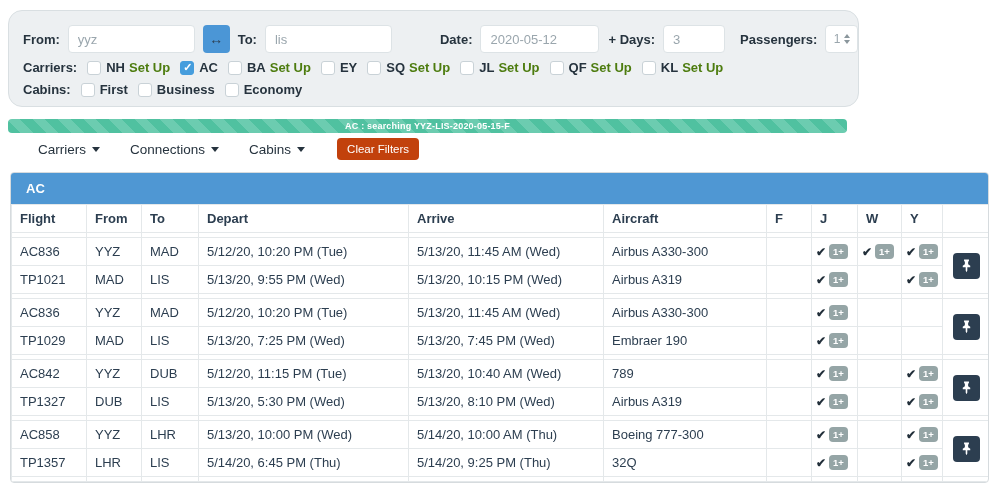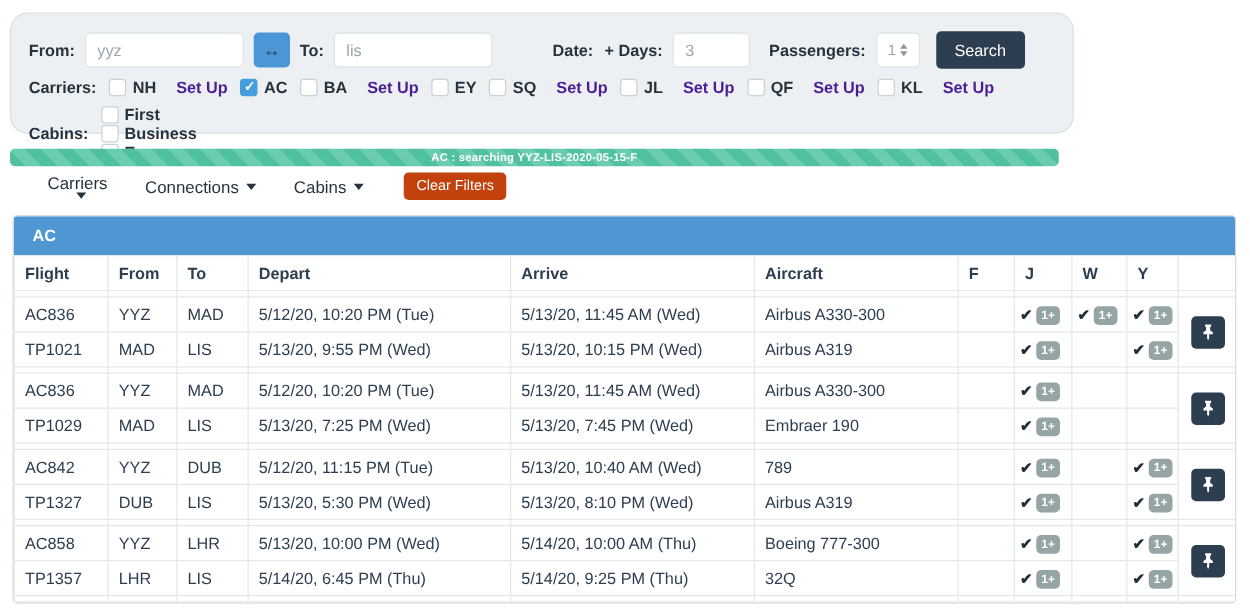--- a/index.html
+++ b/index.html
@@ -24,32 +24,32 @@
   .search-btn { height:30px; padding:0 15px; margin-left:13px; background:#2c3e50; border:none;
     border-radius:4px; color:#fff; font-size:13px; cursor:pointer; font-family:"Liberation Sans",sans-serif; }
 
   .check-row { display:flex; align-items:center; margin-top:7px; font-size:13px; }
   .chk-item { display:inline-flex; align-items:center; margin-left:10px; }
   .cbox { width:14px; height:14px; border:1px solid #c9d2d7; border-radius:3px; background:#fff;
     display:inline-block; margin-right:5px; cursor:pointer; position:relative; flex:none; }
   .cbox.checked { background:#459ddd; border-color:#459ddd; }
   .cbox.checked::after { content:"✓"; position:absolute; left:2px; top:-1px; color:#fff; font-size:11px; font-weight:bold; }
   .code { font-weight:bold; color:#26333e; }
-  .setup-link { color:#4c1d95; margin-left:16px; font-weight:bold; cursor:pointer; }
+  .setup-link { color:#4d7c0f; margin-left:4px; font-weight:bold; cursor:pointer; }
 
   
   .progress { position:absolute; left:8px; top:119px; width:839px; height:14px; border-radius:4px;
     background:repeating-linear-gradient(45deg,#50c1a0 0 9px,#6cccb0 9px 18px);
     display:flex; align-items:center; justify-content:center; }
   .progress span { color:#fff; font-size:9px; font-weight:bold; letter-spacing:.2px; }
 
   
   .filter-bar { position:absolute; left:8px; top:134px; width:983px; height:30px; display:flex; align-items:center; }
   .dd-toggle { font-size:13.5px; color:#26333e; margin-left:30px; cursor:pointer; display:inline-flex; align-items:center; }
-  .dd-toggle:first-child { margin-left:30px;flex-direction:column; }
+  .dd-toggle:first-child { margin-left:30px; }
   .caret { display:inline-block; width:0; height:0; border-left:4px solid transparent;
     border-right:4px solid transparent; border-top:5px solid #26333e; margin-left:6px; }
   .clear-btn { margin-left:32px; background:#c2410c; color:#fff; border:none; border-radius:4px;
     font-size:11.5px; padding:5px 10px; cursor:pointer; font-family:"Liberation Sans",sans-serif; }
 
   
   .results-panel { position:absolute; left:10px; top:172px; width:979px; border:1px solid #d6dbde;
     border-radius:4px; overflow:hidden; background:#fff; }
   .panel-heading { height:31px; line-height:31px; background:#4f97d3; color:#fff; font-weight:bold;
     font-size:13px; padding-left:15px; }
@@ -72,31 +72,31 @@
 <div class="page">
 
   <div class="search-panel">
     <div class="form-row">
       <span class="lbl">From:</span>
       <input class="txt-input" style="width: 127px; margin-left: 8px;" value="yyz">
       <button class="swap-btn"><span>↔</span></button>
       <span class="lbl">To:</span>
       <input class="txt-input" style="width: 127px; margin-left: 8px;" value="lis">
       <span class="lbl" style="margin-left:48px;">Date:</span>
+      <input class="txt-input" style="width: 119px; margin-left: 8px;" value="2020-05-12">
       <span class="lbl" style="margin-left:9px;">+ Days:</span>
       <input class="txt-input" style="width: 62px; margin-left: 8px;" value="3">
       <span class="lbl" style="margin-left:15px;">Passengers:</span>
       <span class="pax-select" style="margin-left:8px;">
         <span>1</span>
         <span class="spinner">
             <i class="up"></i>
             <i class="dn"></i>
           </span>
       </span>
-      <button class="search-btn">Search</button>
     </div>
 
     <div class="check-row">
       <span class="lbl">Carriers:</span>
       <span id="carriers-list" style="display:inline-flex;align-items:center;">
           <span class="chk-item">
             <span class="cbox"></span>
             <span class="code">NH</span>
             <span class="setup-link">Set Up</span>
           </span>
@@ -131,21 +131,21 @@
           <span class="chk-item">
             <span class="cbox"></span>
             <span class="code">KL</span>
             <span class="setup-link">Set Up</span>
           </span>
         </span>
     </div>
 
     <div class="check-row">
       <span class="lbl">Cabins:</span>
-      <span id="cabins-list" style="display:inline-flex;flex-direction:column;">
+      <span id="cabins-list" style="display:inline-flex;align-items:center;">
           <span class="chk-item">
             <span class="cbox"></span>
             <span class="code">First</span>
           </span>
           <span class="chk-item">
             <span class="cbox"></span>
             <span class="code">Business</span>
           </span>
           <span class="chk-item">
             <span class="cbox"></span>

